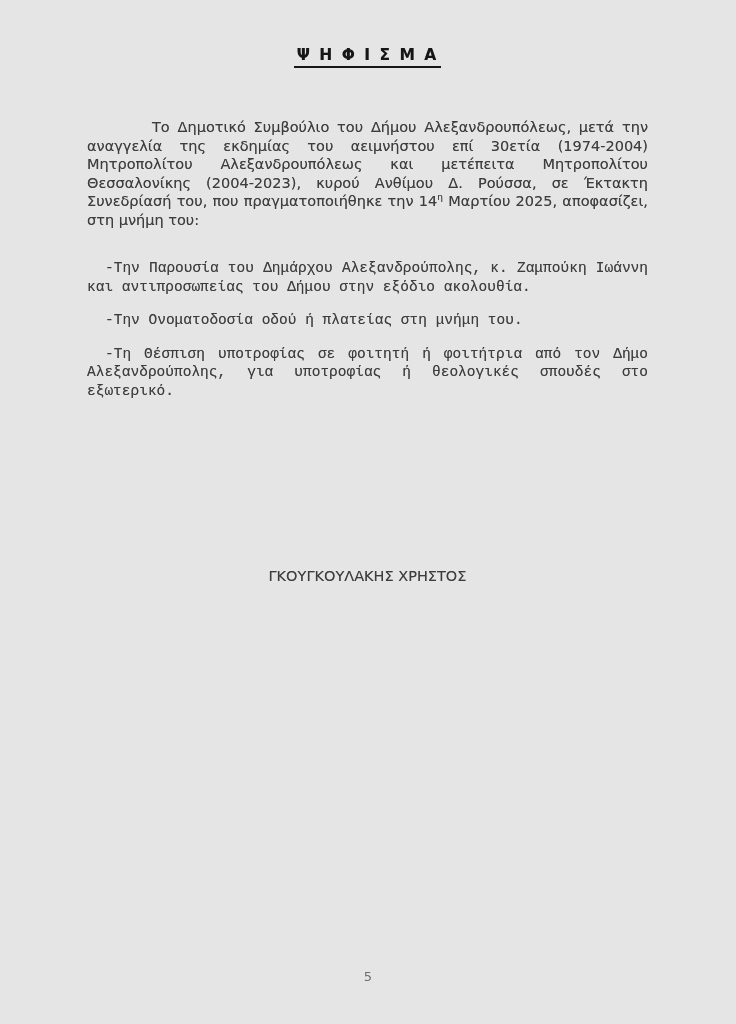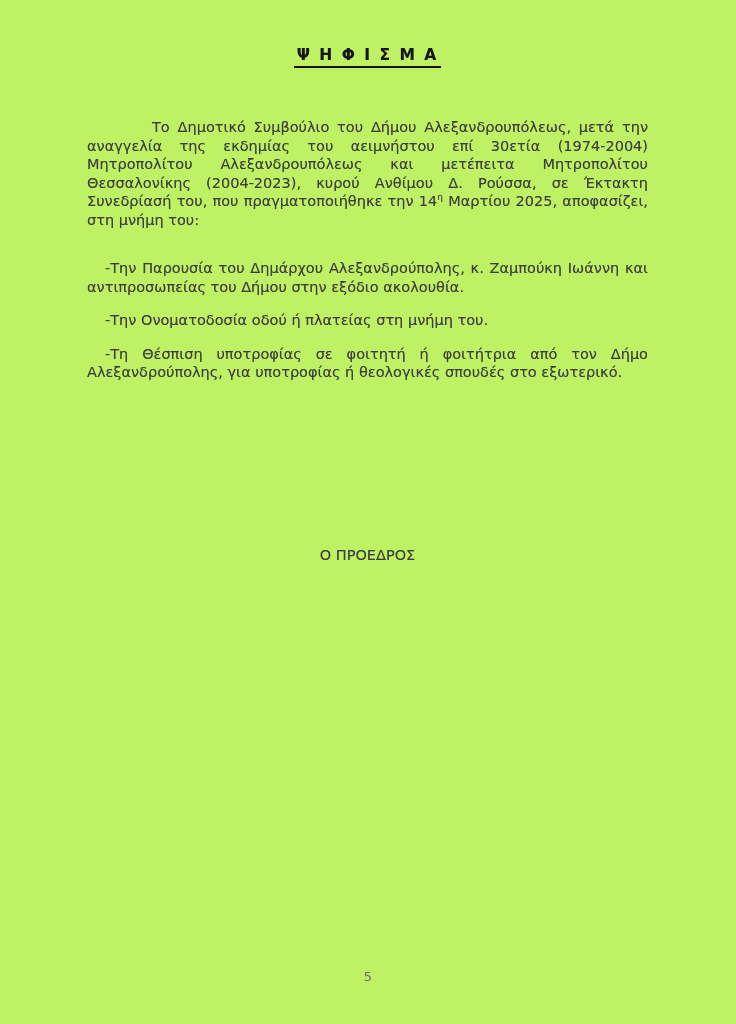--- a/index.html
+++ b/index.html
@@ -5,21 +5,21 @@
   html, body {
     margin: 0;
     padding: 0;
     background: #ffffff;
   }
   .page {
     position: relative;
     width: 736px;
     height: 1024px;
     margin: 0 auto;
-    background: #bef264;
+    background: #e5e5e5;
     overflow: hidden;
     font-family: "DejaVu Sans", "Liberation Sans", sans-serif;
     font-size: 14.5px;
     line-height: 18.5px;
     color: #3d3d3d;
     text-shadow: 0 0 0.5px rgba(70,70,70,0.55);
   }
   .content {
     position: absolute;
     left: 87px;
@@ -48,20 +48,21 @@
   }
   .intro sup {
     font-size: 9px;
     line-height: 0;
     vertical-align: super;
   }
   .res {
     margin: 15px 0 0 0;
     text-align: justify;
     text-indent: 18px;
+    font-family: Liberation Mono, monospace;
   }
   .res.first {
     margin-top: 30px;
   }
   .signature {
     position: absolute;
     left: 87px;
     top: 517px;
     width: 561px;
     text-align: center;
@@ -106,18 +107,18 @@
 
     <div>
       <p class="res first">-Την Παρουσία του Δημάρχου Αλεξανδρούπολης, κ. Ζαμπούκη Ιωάννη και αντιπροσωπείας του Δήμου στην εξόδιο ακολουθία.</p>
       <p class="res">-Την Ονοματοδοσία οδού ή πλατείας στη μνήμη του.</p>
       <p class="res">-Τη Θέσπιση υποτροφίας σε φοιτητή ή φοιτήτρια από τον Δήμο Αλεξανδρούπολης, για υποτροφίας ή θεολογικές σπουδές στο εξωτερικό.</p>
     </div>
 
   </div>
 
   <div class="signature">
-    <p class="role">Ο ΠΡΟΕΔΡΟΣ</p>
+    <p class="name">ΓΚΟΥΓΚΟΥΛΑΚΗΣ ΧΡΗΣΤΟΣ</p>
   </div>
 
   <div class="page-number">5</div>
 
 </div>
 
 </body></html>

